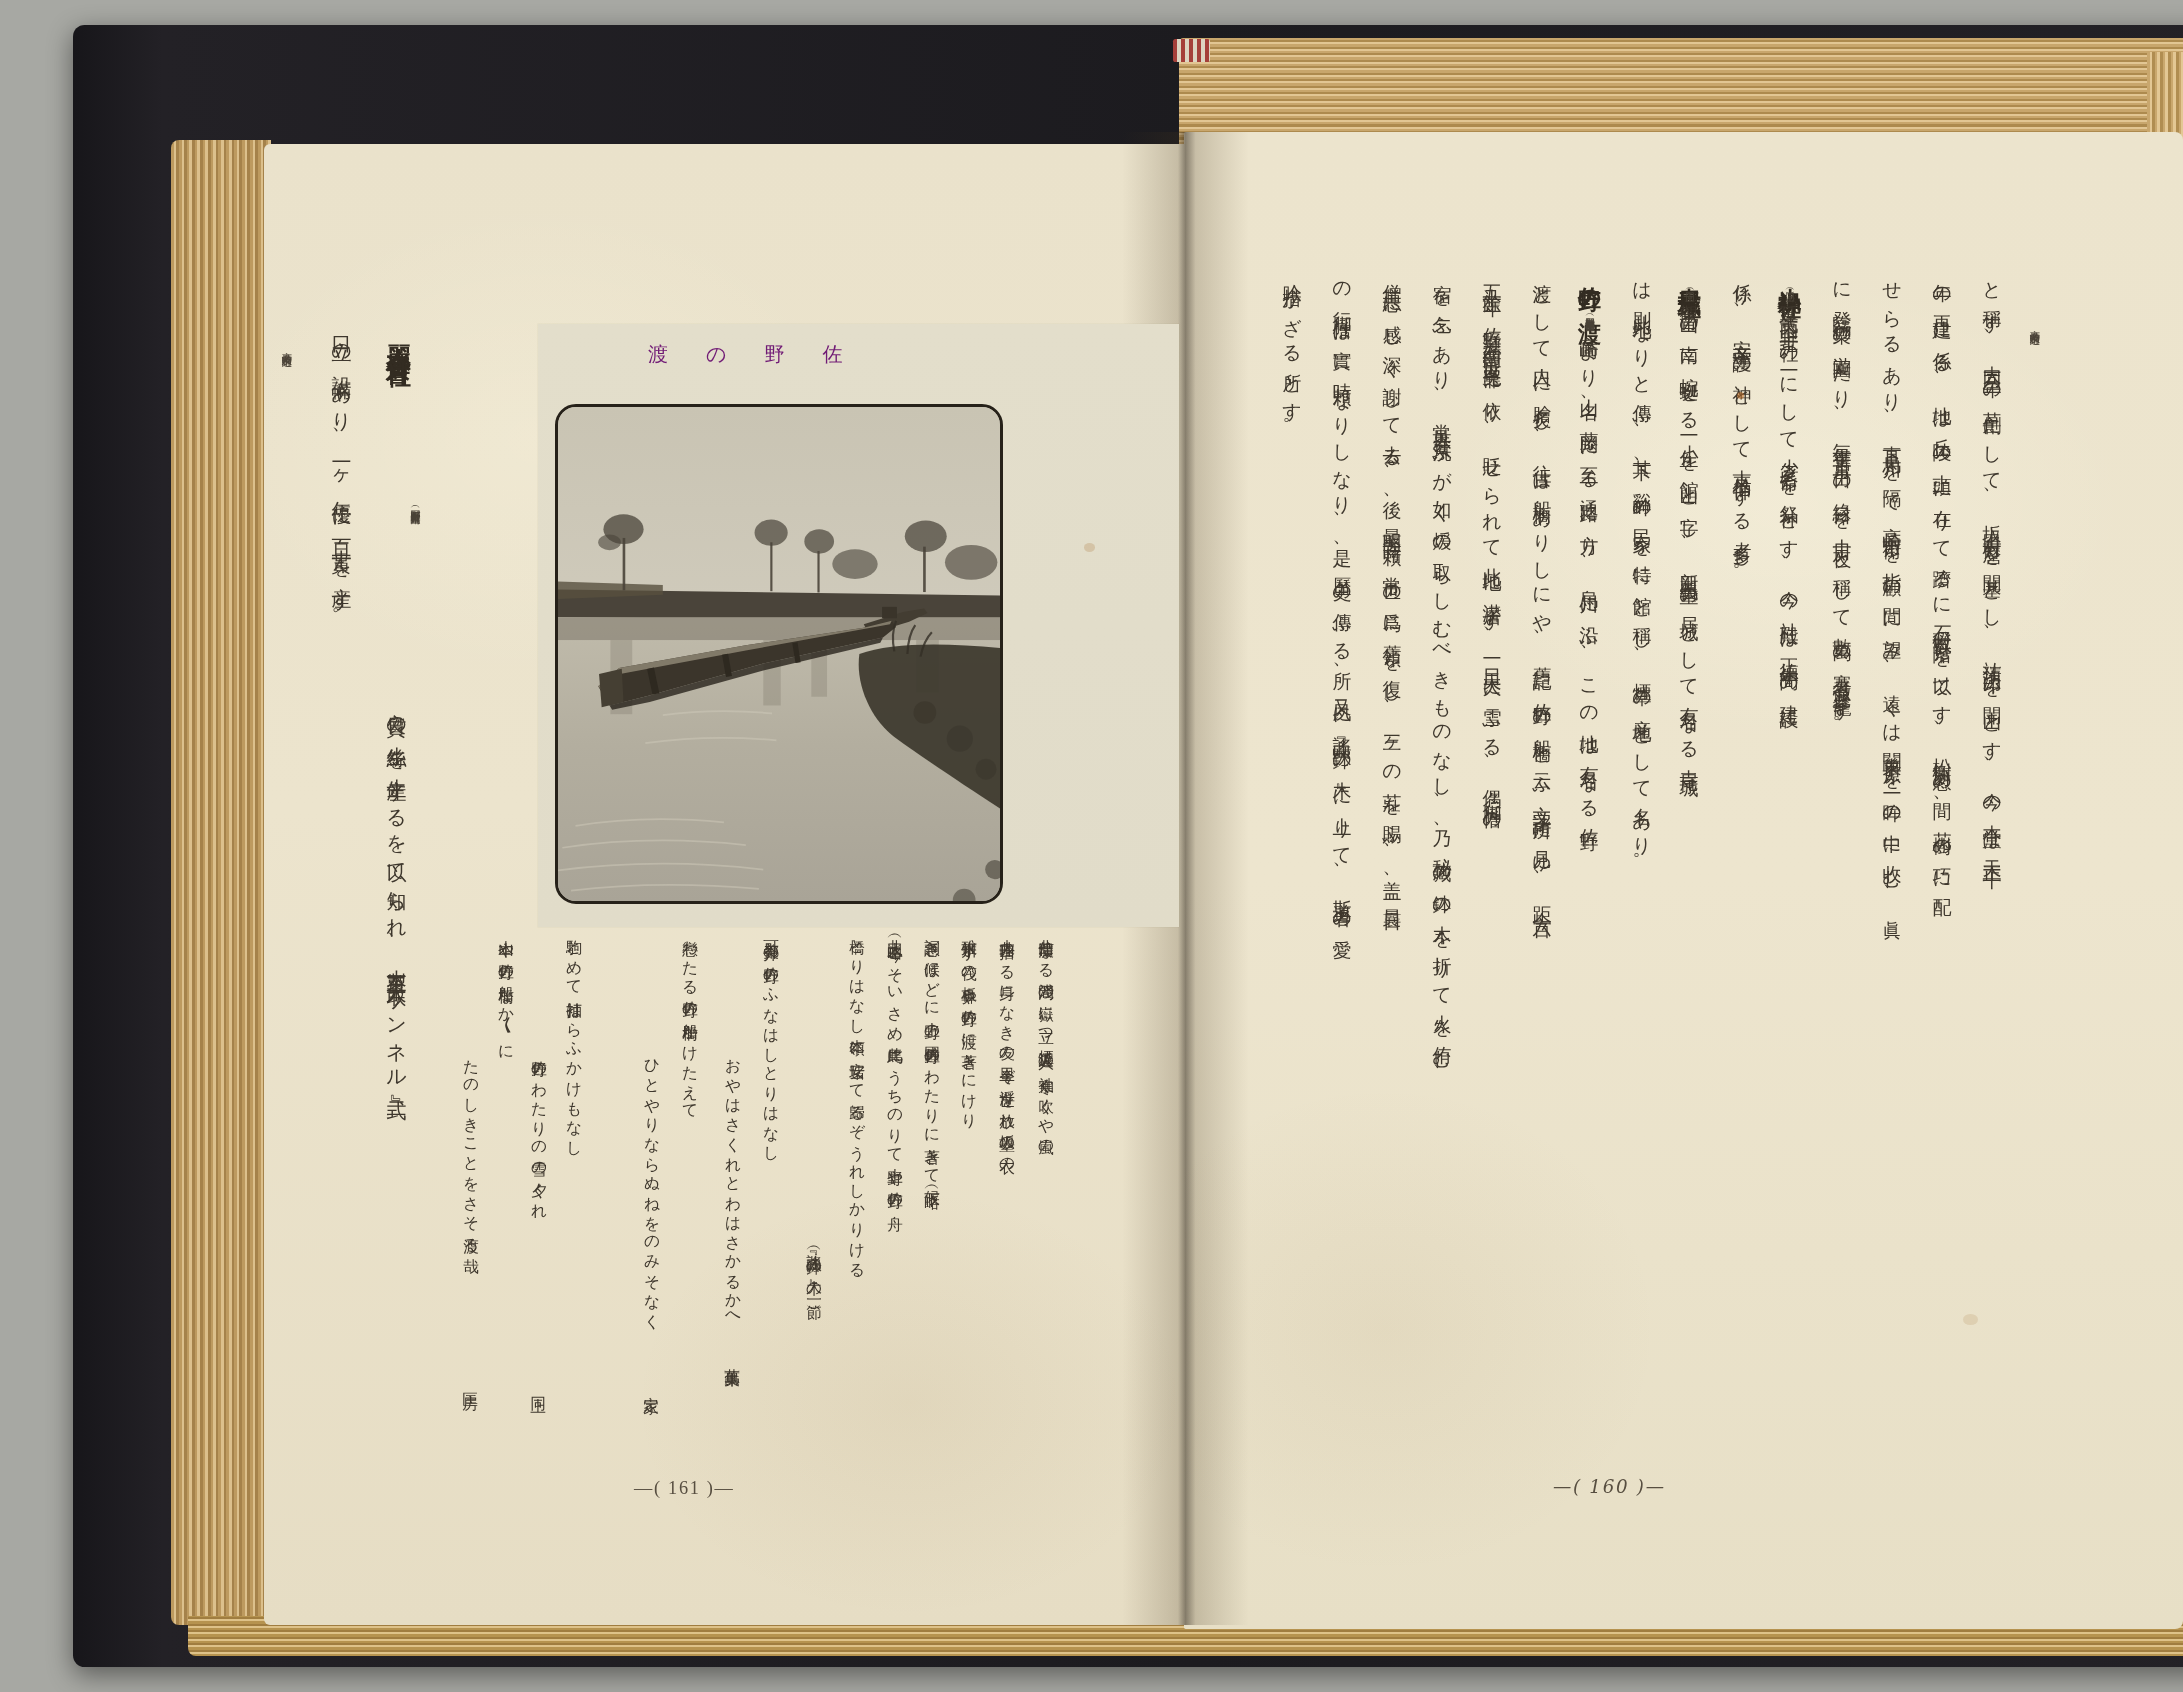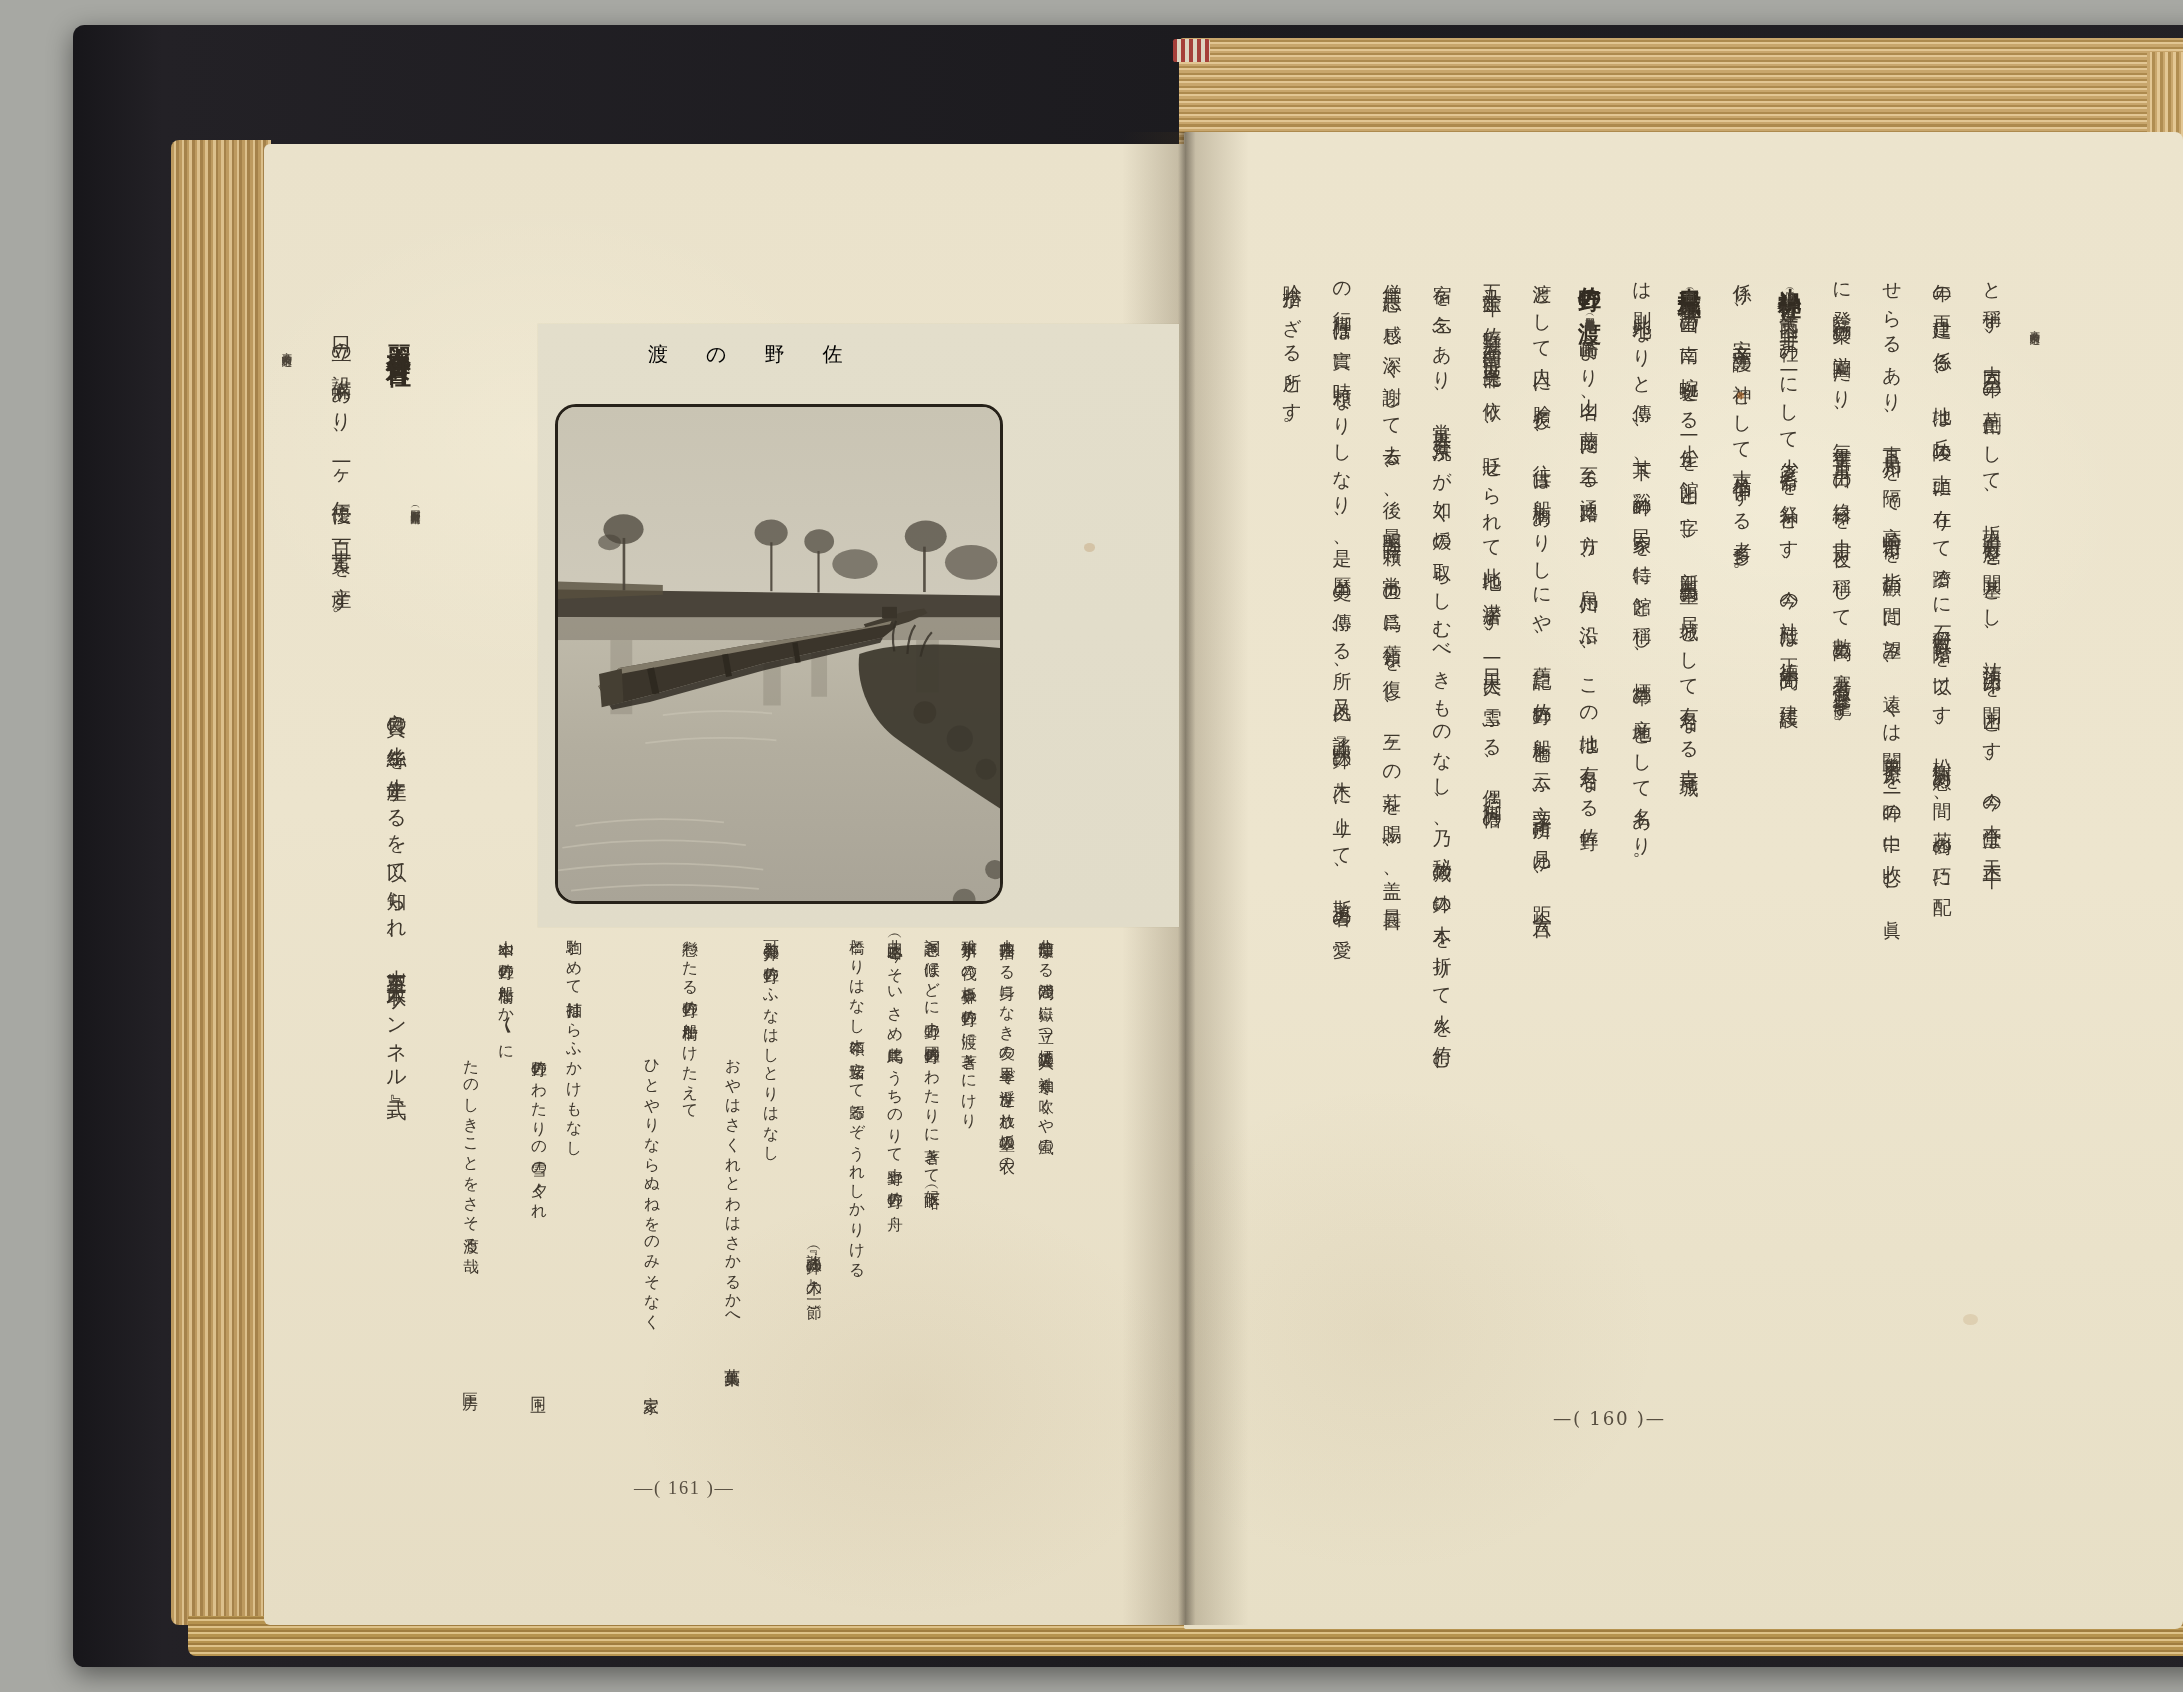--- a/index.html
+++ b/index.html
@@ -65,21 +65,21 @@
   .co-name{left:386px;top:324px;font-size:25px;letter-spacing:3.5px;font-weight:bold;color:#332c22;}
   .co-note{left:379px;top:502px;width:42px;max-height:183px;display:block;
     font-size:10px;letter-spacing:0.4px;line-height:1.25;color:#4a4338;}
   .co-b1{left:387px;top:698px;font-size:20px;letter-spacing:3.1px;}
   .co-b2{left:332px;top:321px;font-size:20px;letter-spacing:5.2px;}
   
   .plate{position:absolute;left:538px;top:324px;width:641px;height:603px;
     background:linear-gradient(180deg,#e3decb 0%,#e1dcc9 100%);
     box-shadow:0 0 0 0.4px rgba(120,105,70,.10);}
   .caption{position:absolute;left:648px;top:341px;font-size:20px;letter-spacing:38px;
-    color:#000000;white-space:nowrap;}
+    color:#701a75;white-space:nowrap;}
   .photo{position:absolute;left:555px;top:404px;width:442px;height:494px;
     border:3.1px solid #262119;border-radius:21px;overflow:hidden;background:#b9b4a5;}
   .photo svg{display:block;width:100%;height:100%;}
   
   #verses .v{position:absolute;writing-mode:vertical-rl;text-orientation:upright;
     width:27px;font-size:15.7px;letter-spacing:1.7px;line-height:1;color:#3e372d;}
   .v.q1{left:1027px;top:927px;} .v.q2{left:988px;top:927px;}
   .v.q3{left:950px;top:927px;} .v.q4{left:913px;top:927px;}
   .v.q5{left:876px;top:927px;} .v.q6{left:838px;top:927px;}
   .v.q7{left:795px;top:1240px;font-size:11.4px;letter-spacing:0.9px;color:#4a4338;}
@@ -87,21 +87,21 @@
   .v.q10{left:713px;top:1356px;} .v.q11{left:671px;top:928px;}
   .v.q12{left:633px;top:1048px;} .v.q13{left:632px;top:1384px;}
   .v.q14{left:555px;top:928px;} .v.q15{left:520px;top:1048px;}
   .v.q16{left:519px;top:1384px;} .v.q17{left:487px;top:928px;}
   .v.q18{left:452px;top:1048px;} .v.q19{left:451px;top:1380px;}
   .v.q10,.v.q13,.v.q16,.v.q19{letter-spacing:15.7px;}
   
   .pageno{position:absolute;font-size:18.3px;color:#574e40;letter-spacing:1.7px;
     font-family:"DejaVu Serif","Liberation Serif",serif;}
   .pageno-left{left:634px;top:1478px;font-family:Liberation Serif, serif;}
-  .pageno-right{left:1553px;top:1408px;}
+  .pageno-right{left:1553px;top:1476px;font-style:italic;}
 </style>
 </head>
 <body>
 
 <div id="stage">
   <div class="cover"></div>
   <div class="stack stack-top"></div>
   <div class="stack stack-right"></div>
   <div class="stack stack-left"></div>
   <div class="stack stack-bottom"></div>

